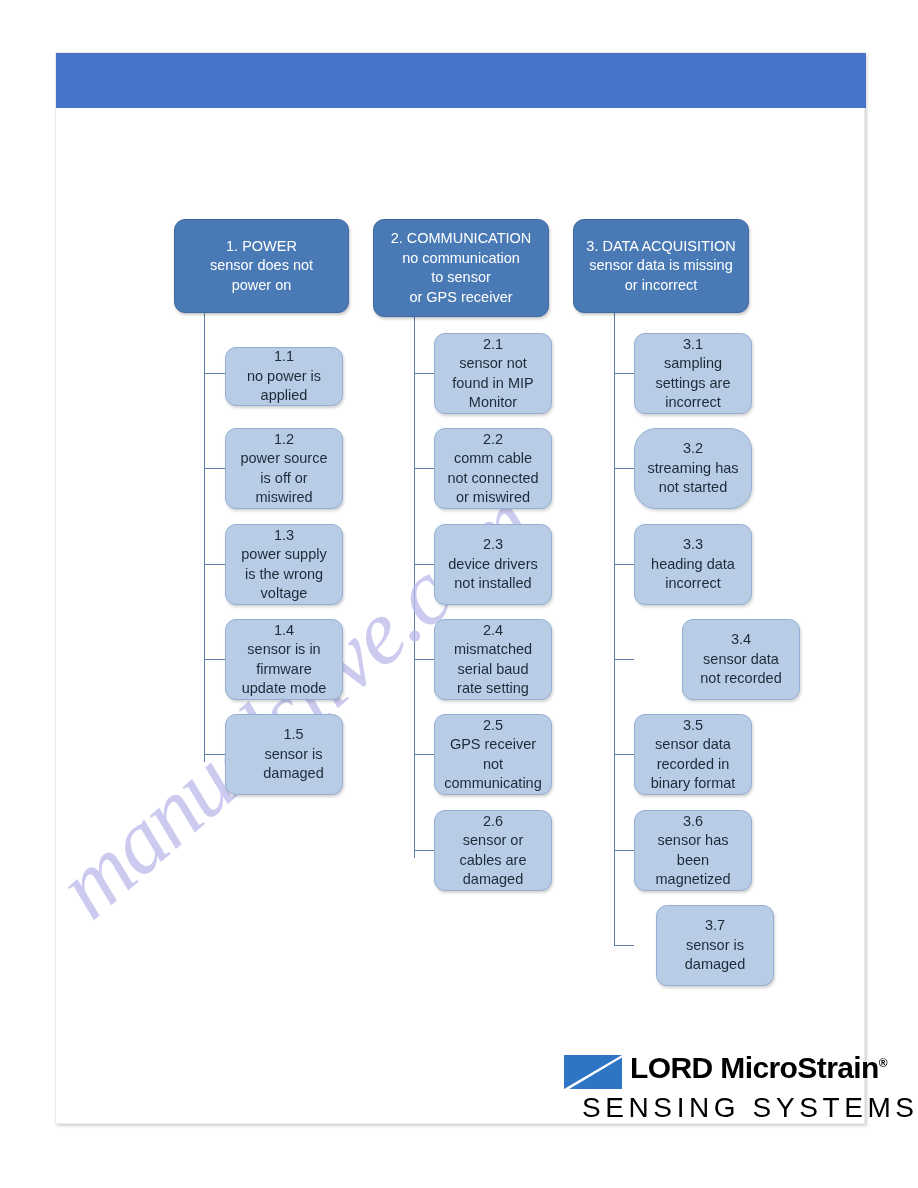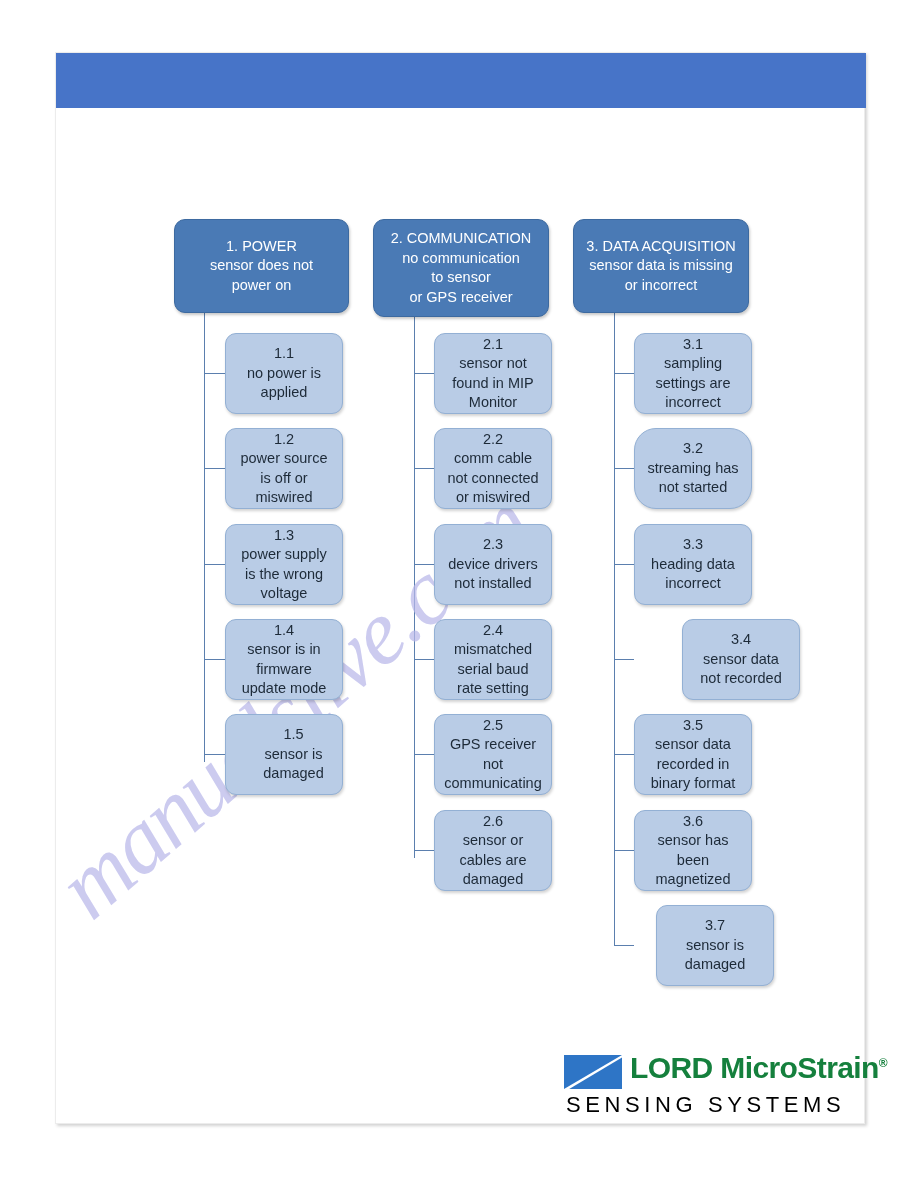--- a/index.html
+++ b/index.html
@@ -139,35 +139,35 @@
     height: 34px;
   }
   #logo-wordmark {
     position: absolute;
     left: 66px;
     top: 0px;
     font-family: "Liberation Sans", sans-serif;
     font-weight: bold;
     font-size: 30px;
     letter-spacing: -0.6px;
-    color: #15803d;
+    color: #000000;
     white-space: nowrap;
   }
   #logo-reg {
     font-size: 12px;
     vertical-align: super;
     font-weight: bold;
   }
   #logo-subline {
     position: absolute;
-    left: 2px;
+    left: 18px;
     top: 41px;
     font-family: "Liberation Sans", sans-serif;
     font-weight: normal;
-    font-size: 22px;
+    font-size: 28px;
     letter-spacing: 4.6px;
     color: #000000;
     white-space: nowrap;
   }
 </style>
 </head>
 <body>
 
 <div id="page-sheet">
 
@@ -181,21 +181,21 @@
 
     <div class="node parent" style="left:118px; top:166px; width:175px; height:94px;">
       <span class="node-text">1.  POWER
 sensor does not
 power on</span>
     </div>
 
     <div class="trunk" style="left:148px; top:260px; height:449px;"></div>
 
     <div class="branch" style="left:148px; top:320px; width:21px;"></div>
-    <div class="node child" style="left:169px; top:280px; width:118px; height:81px;">
+    <div class="node child" style="left:169px; top:294px; width:118px; height:59px;">
       <span class="node-text">1.1
 no power is
 applied</span>
     </div>
 
     <div class="branch" style="left:148px; top:415px; width:21px;"></div>
     <div class="node child" style="left:169px; top:375px; width:118px; height:81px;">
       <span class="node-text">1.2
 power source
 is off or

